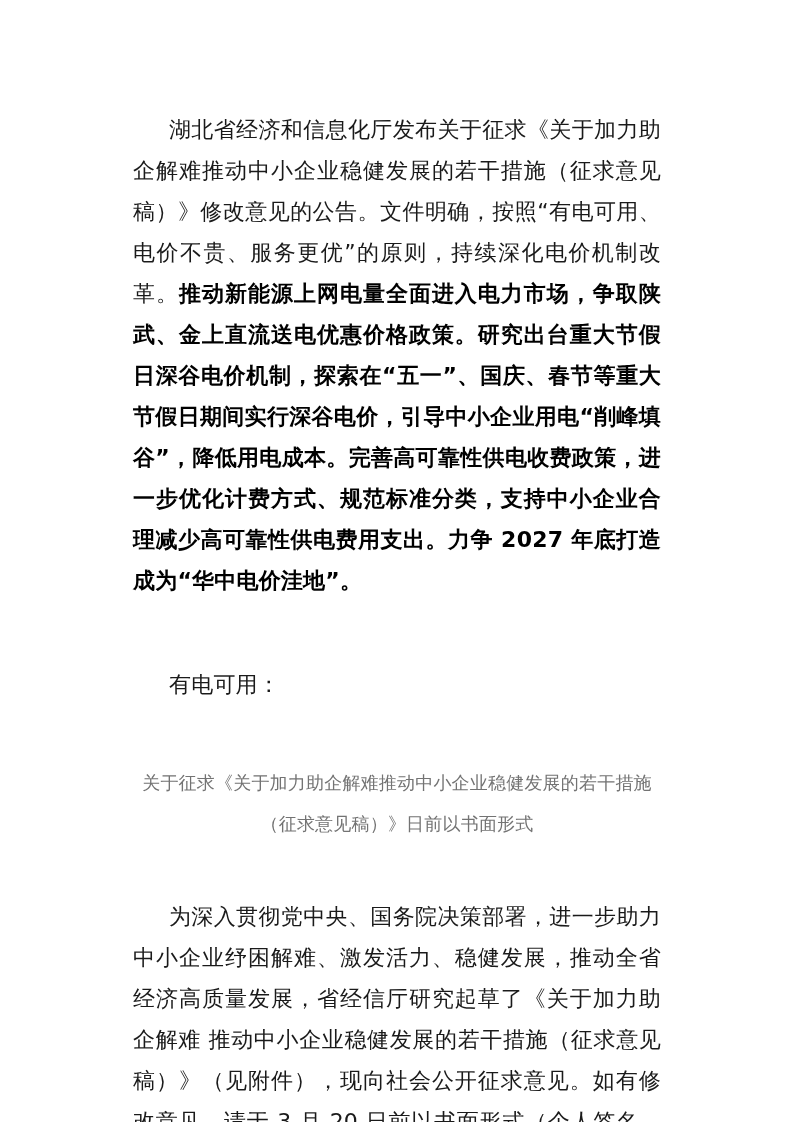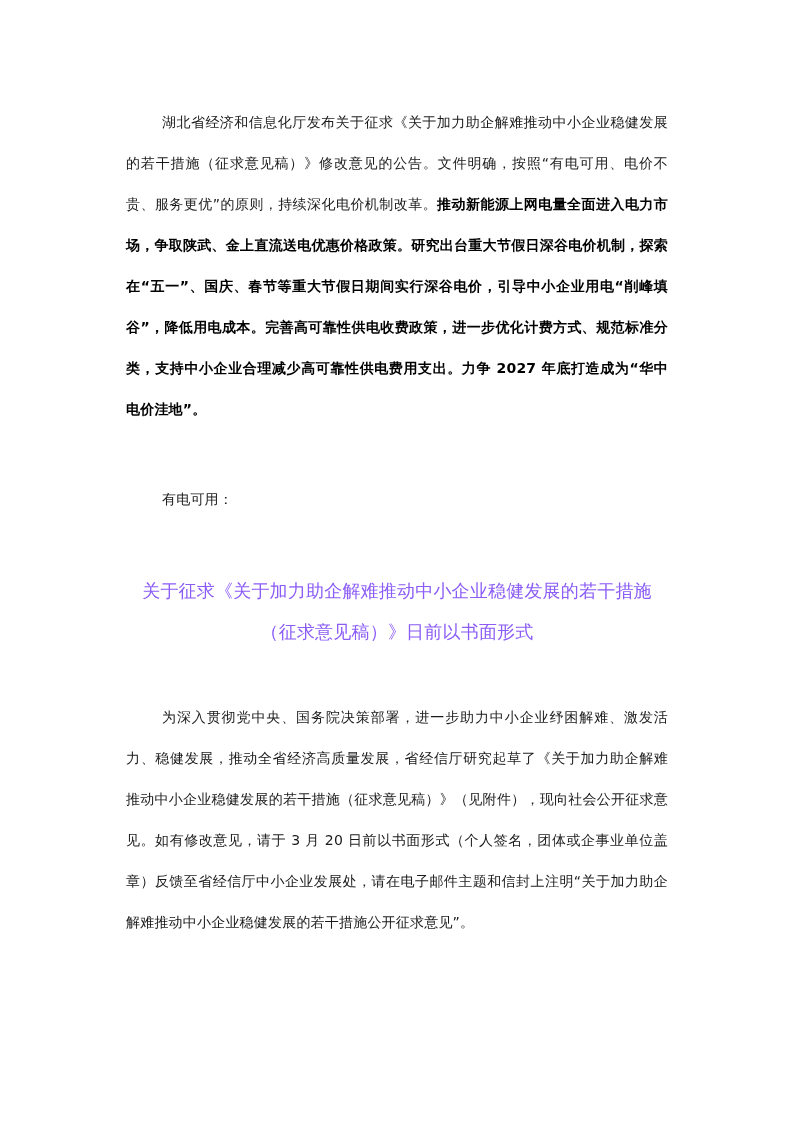--- a/index.html
+++ b/index.html
@@ -25,43 +25,43 @@
   }
 
   .content {
     position: absolute;
     left: 122px;
     top: 98px;
     width: 550px;
   }
 
   p.para {
-    margin: 4px;
-    font-size: 14px;
+    margin: 11px;
+    font-size: 22px;
     line-height: 41px;
     text-align: justify;
     text-justify: inter-character;
     text-indent: 36px;
     color: #1a1a1a;
     letter-spacing: 0.2px;
     word-break: break-all;
   }
 
   .strong-run {
     font-weight: 700;
     color: #000000;
   }
 
   p.notice-title {
     margin: 0;
     font-size: 18px;
     line-height: 41px;
     text-align: center;
     text-indent: 0;
-    color: #8b5cf6;
+    color: #737373;
     letter-spacing: 0.2px;
   }
   .gap-md { height: 41px; }
   .gap-lg { height: 46px; }
 </style>
 </head>
 <body>
 
 <div class="page">
 

